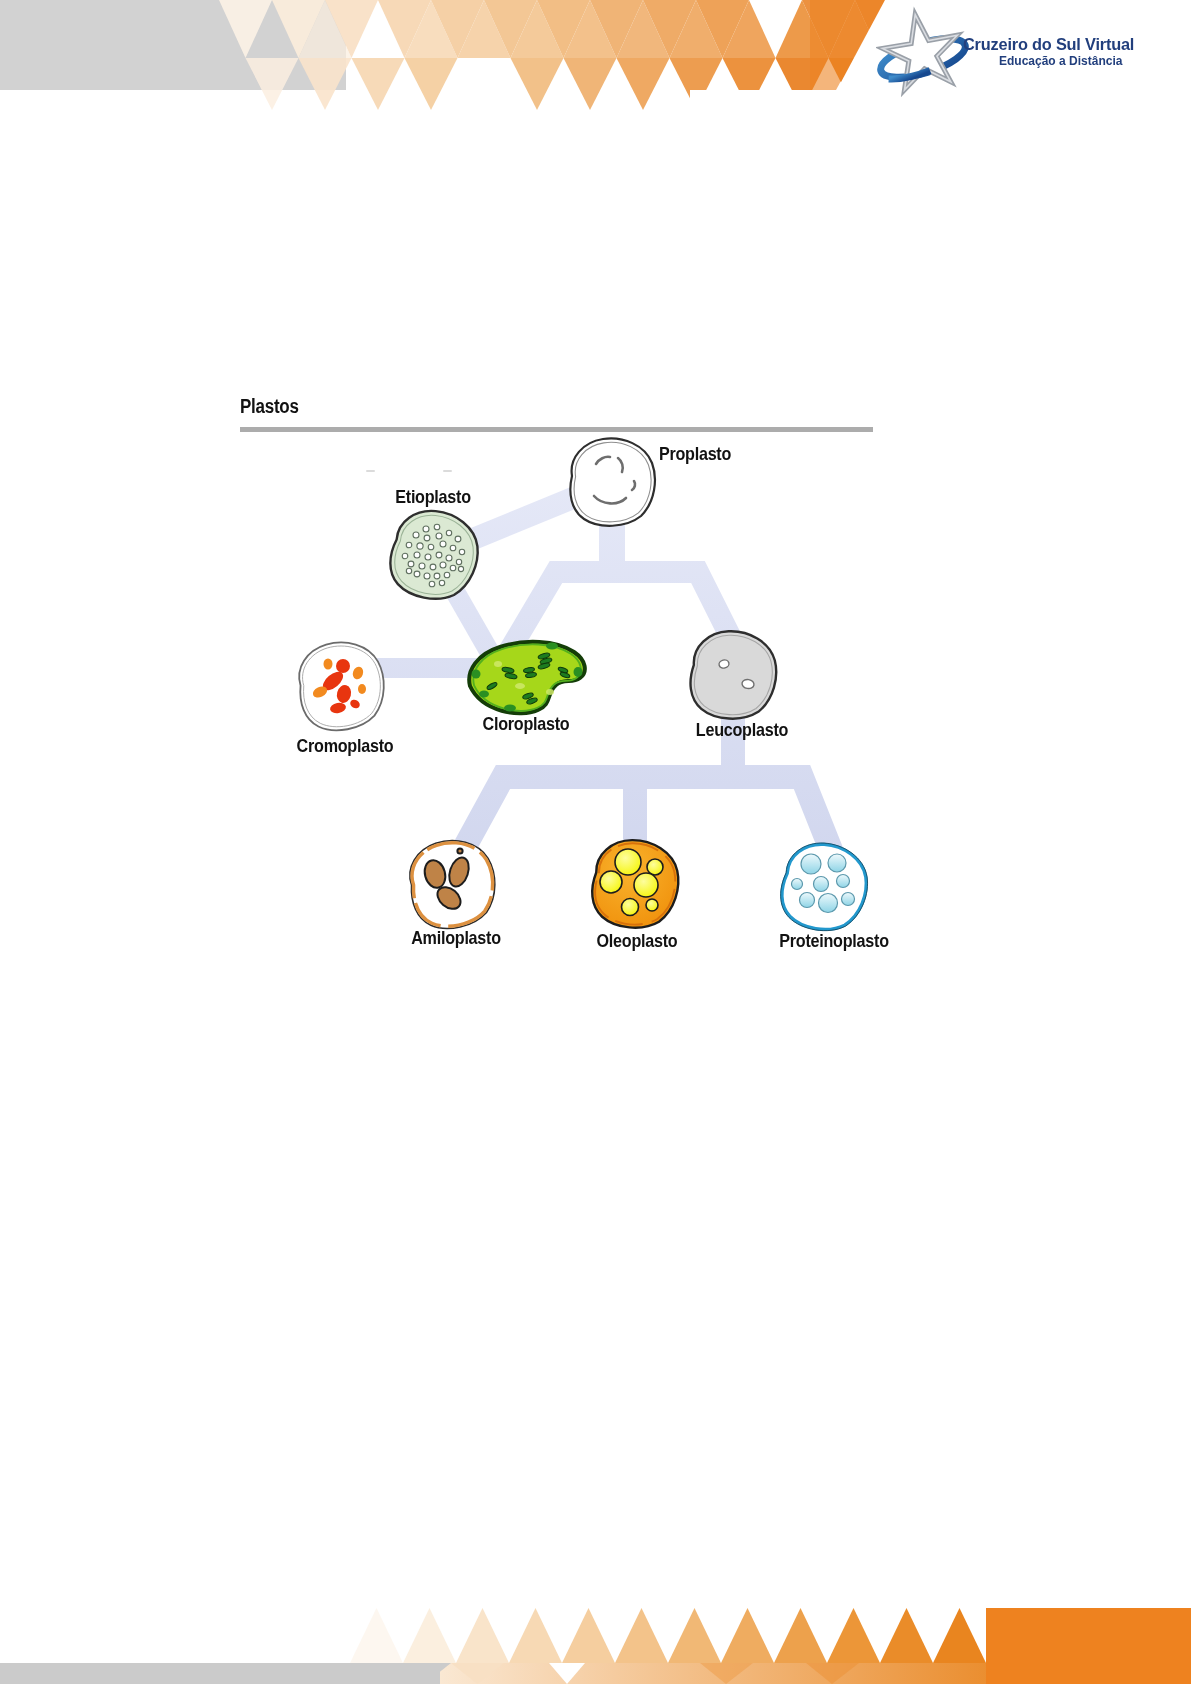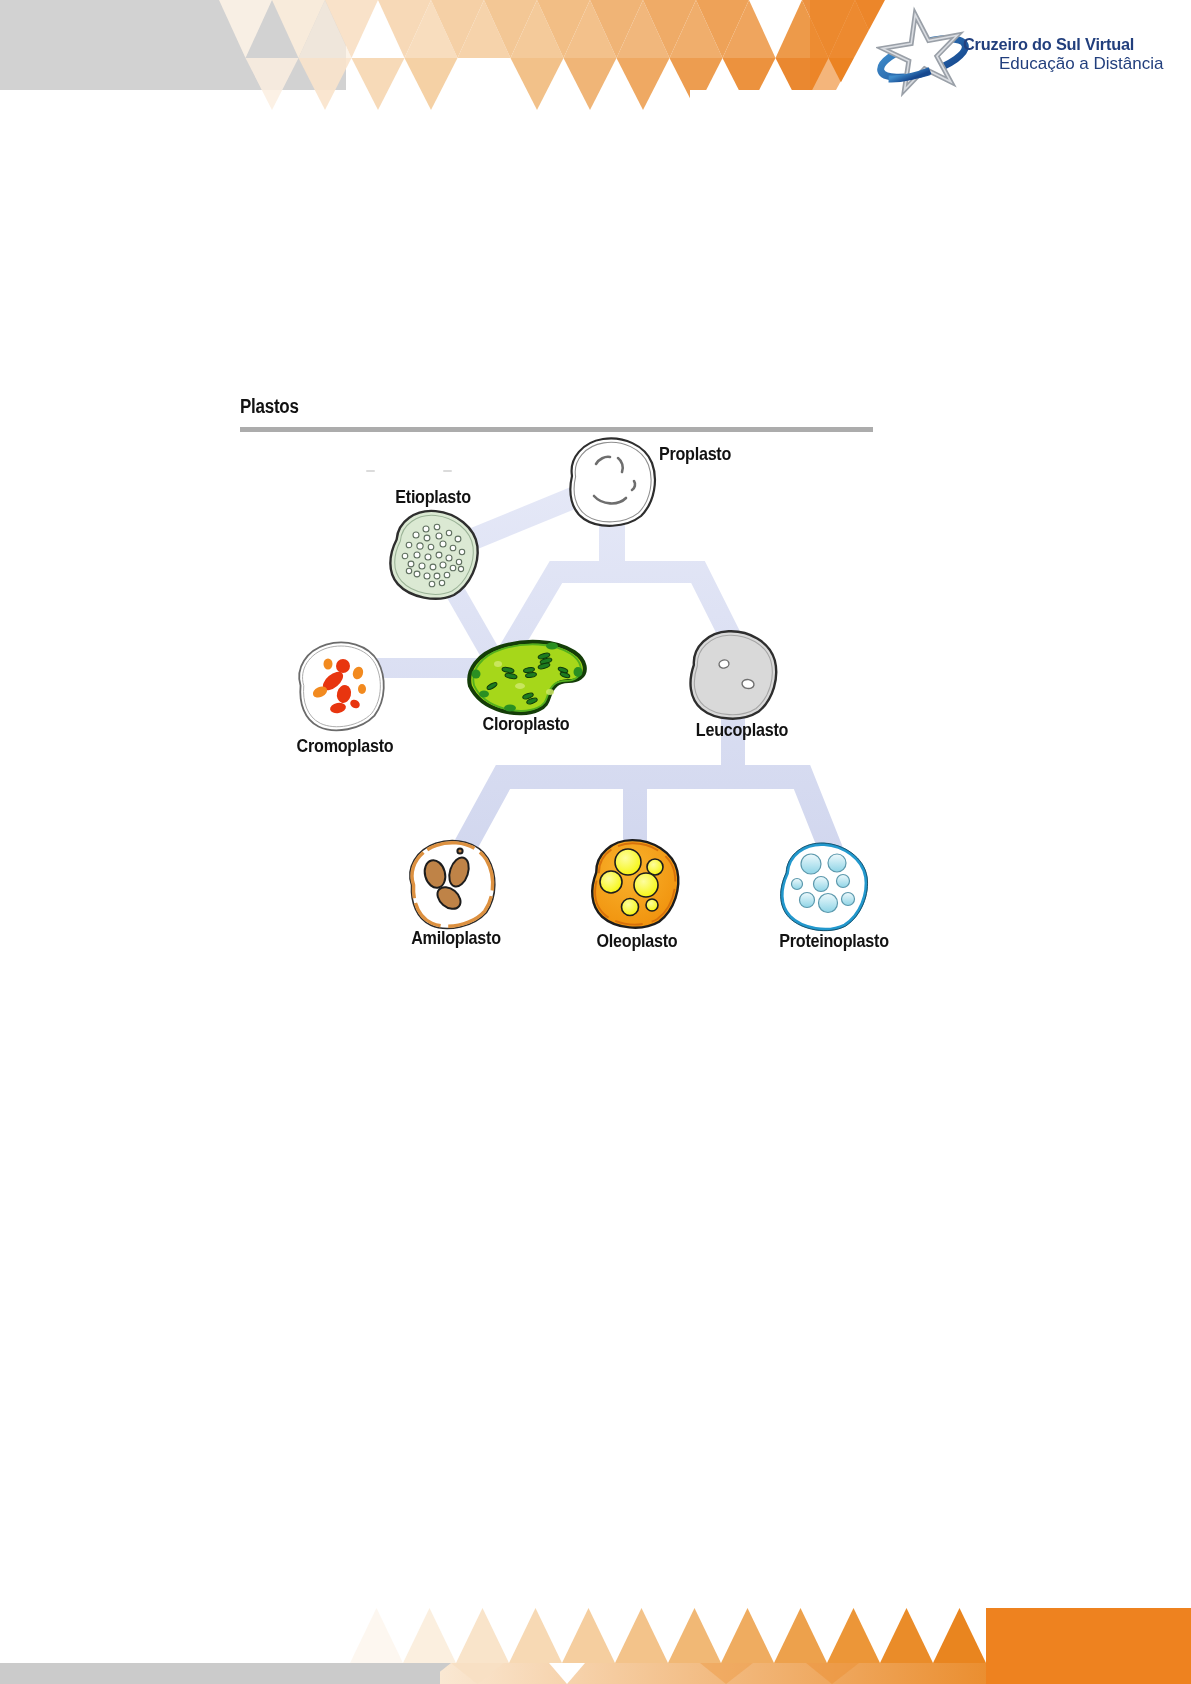--- a/index.html
+++ b/index.html
@@ -6,21 +6,21 @@
   body{width:1191px;height:1684px;position:relative;background:#fff;
        font-family:"Liberation Sans",sans-serif;overflow:hidden;}
   .abs{position:absolute;}
   .lbl{position:absolute;font-weight:bold;color:#121212;font-size:19px;line-height:1.05;
        text-align:center;white-space:nowrap;transform:scaleX(0.85);letter-spacing:-0.3px;width:160px;}
   .page-title{position:absolute;font-weight:bold;color:#121212;font-size:20px;line-height:1;
        transform:scaleX(0.85);transform-origin:left center;letter-spacing:-0.3px;white-space:nowrap;}
   .rule{position:absolute;background:#acacac;}
   .logo-title{position:absolute;font-size:17px;font-weight:bold;color:#223f7d;
        letter-spacing:-0.2px;white-space:nowrap;transform:scaleX(0.96);transform-origin:left center;}
-  .logo-sub{position:absolute;font-size:17px;font-weight:normal;color:#223f7d;white-space:nowrap;padding-left:36px;}
+  .logo-sub{position:absolute;font-size:12px;font-weight:bold;color:#223f7d;white-space:nowrap;padding-left:36px;}
   .smudge{position:absolute;width:9px;height:2px;background:#cfcfcf;border-radius:2px;opacity:.75;}
 </style>
 </head>
 <body>
 
 <svg class="abs" style="left:0;top:0" width="1191" height="112" viewBox="0 0 1191 112">
   <rect x="0" y="0" width="346" height="90" fill="#d2d2d2"></rect>
 
   <polygon points="219,0 272,0 245.5,58" fill="rgba(252,242,230,0.9)"></polygon>
   <polygon points="272,0 325,0 298.5,58" fill="rgba(250,236,219,0.95)"></polygon>

